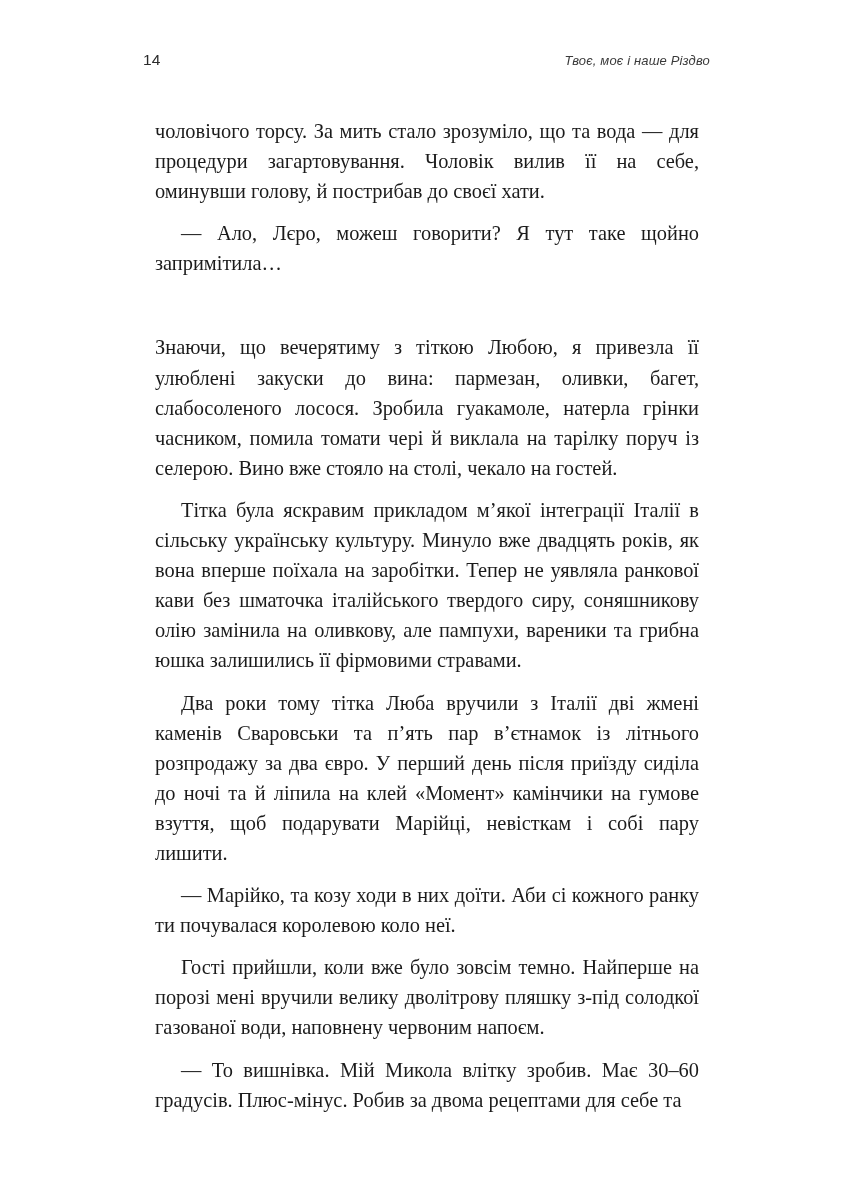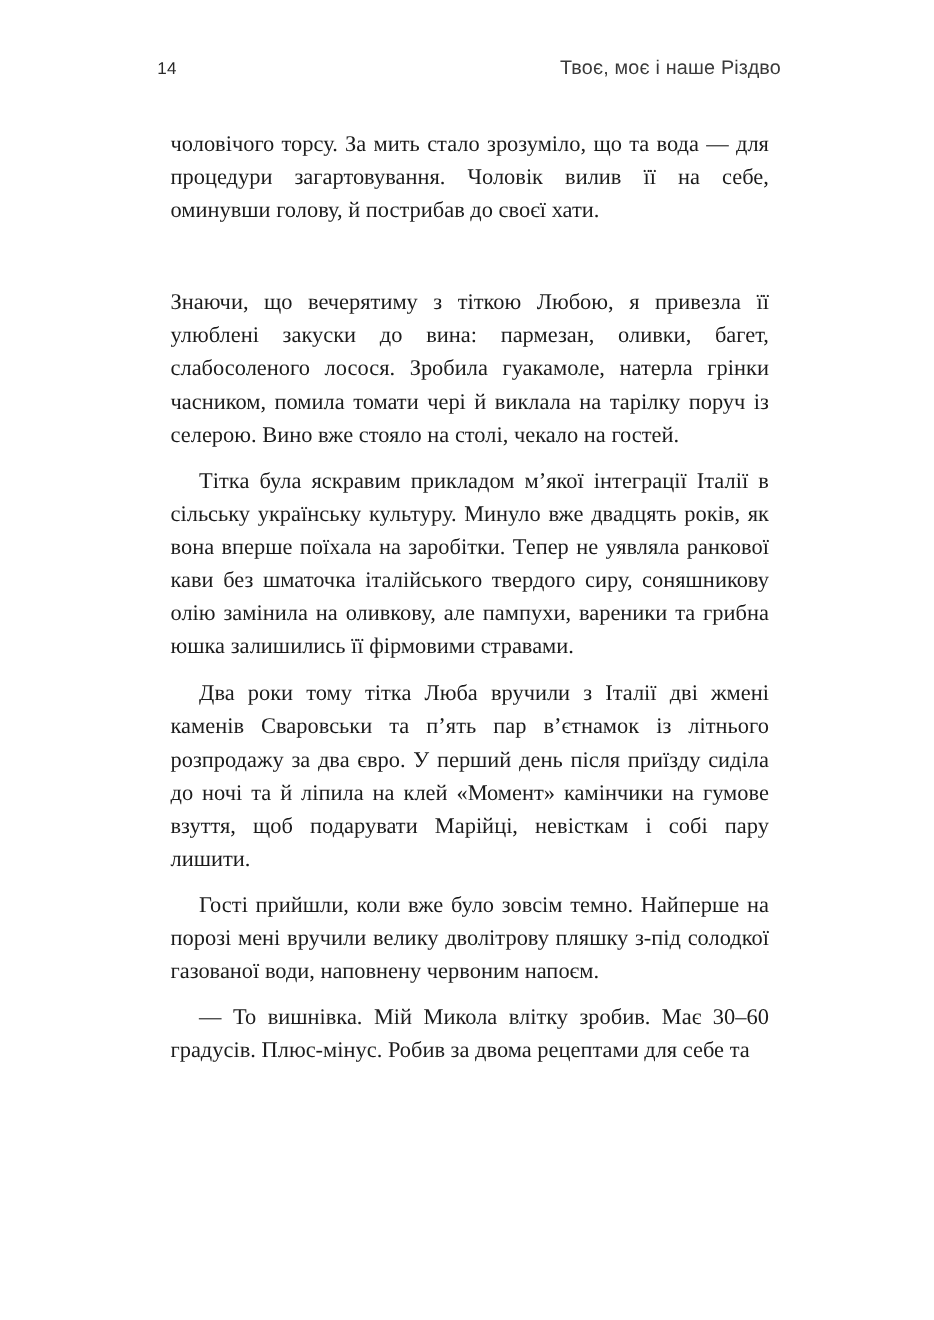--- a/index.html
+++ b/index.html
@@ -36,21 +36,22 @@
   .folio {
     font-family: "Liberation Sans", "DejaVu Sans", sans-serif;
     font-size: 15.5px;
     letter-spacing: 0.2px;
     color: #2a2a2a;
     line-height: 1;
   }
 
   .running-title {
     font-family: "Liberation Sans", "DejaVu Sans", sans-serif;
-    font-size: 18px;
+    font-style: italic;
+    font-size: 13px;
     letter-spacing: 0.15px;
     color: #3a3a3a;
     line-height: 1;
     white-space: nowrap;
   }
 
   
   .textblock {
     position: absolute;
     left: 143px;
@@ -89,21 +90,23 @@
 
 <div class="page">
 
   <div class="running-head">
     <span class="folio">14</span>
     <span class="running-title">Твоє, моє і наше Різдво</span>
   </div>
 
   <div class="textblock">
       <p class="flush">чоловічого торсу. За мить стало зрозуміло, що та вода — для процедури загартовування. Чоловік вилив її на себе, оминувши голову, й пострибав до своєї хати.</p>
+      <p>— Ало, Лєро, можеш говорити? Я тут таке щойно запримітила…</p>
       <div class="section-break"></div>
       <p class="flush">Знаючи, що вечерятиму з тіткою Любою, я привезла її улюблені закуски до вина: пармезан, оливки, багет, слабосоленого лосося. Зробила гуакамоле, натерла грінки часником, помила томати чері й виклала на тарілку поруч із селерою. Вино вже стояло на столі, чекало на гостей.</p>
       <p>Тітка була яскравим прикладом м’якої інтеграції Італії в сільську українську культуру. Минуло вже двадцять років, як вона вперше поїхала на заробітки. Тепер не уявляла ранкової кави без шматочка італійського твердого сиру, соняшникову олію замінила на оливкову, але пампухи, вареники та грибна юшка залишились її фірмовими стравами.</p>
       <p>Два роки тому тітка Люба вручили з Італії дві жмені каменів Сваровськи та п’ять пар в’єтнамок із літнього розпродажу за два євро. У перший день після приїзду сиділа до ночі та й ліпила на клей «Момент» камінчики на гумове взуття, щоб подарувати Марійці, невісткам і собі пару лишити.</p>
+      <p>— Марійко, та козу ходи в них доїти. Аби сі кожного ранку ти почувалася королевою коло неї.</p>
       <p>Гості прийшли, коли вже було зовсім темно. Найперше на порозі мені вручили велику дволітрову пляшку з-під солодкої газованої води, наповнену червоним напоєм.</p>
       <p>— То вишнівка. Мій Микола влітку зробив. Має 30–60 градусів. Плюс-мінус. Робив за двома рецептами для себе та</p>
     </div>
 
 </div>
 
 </body></html>

